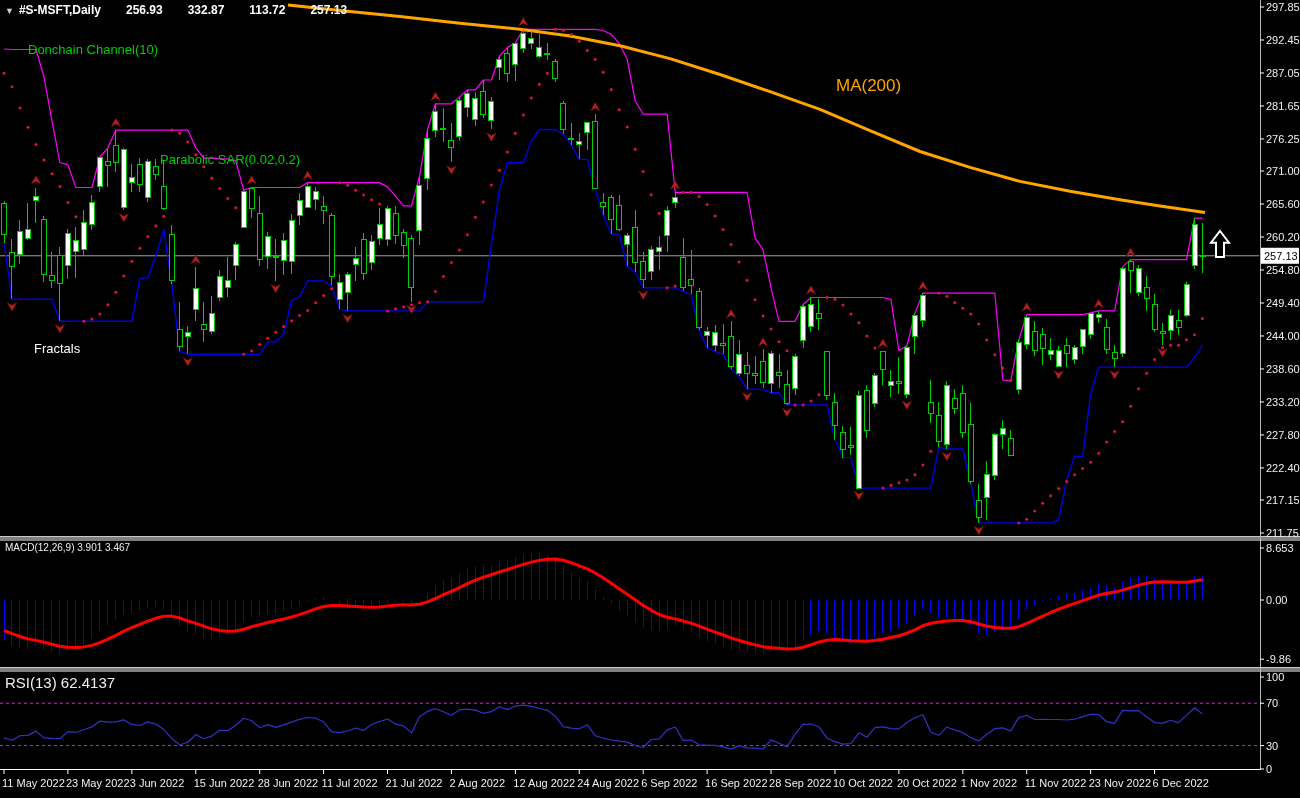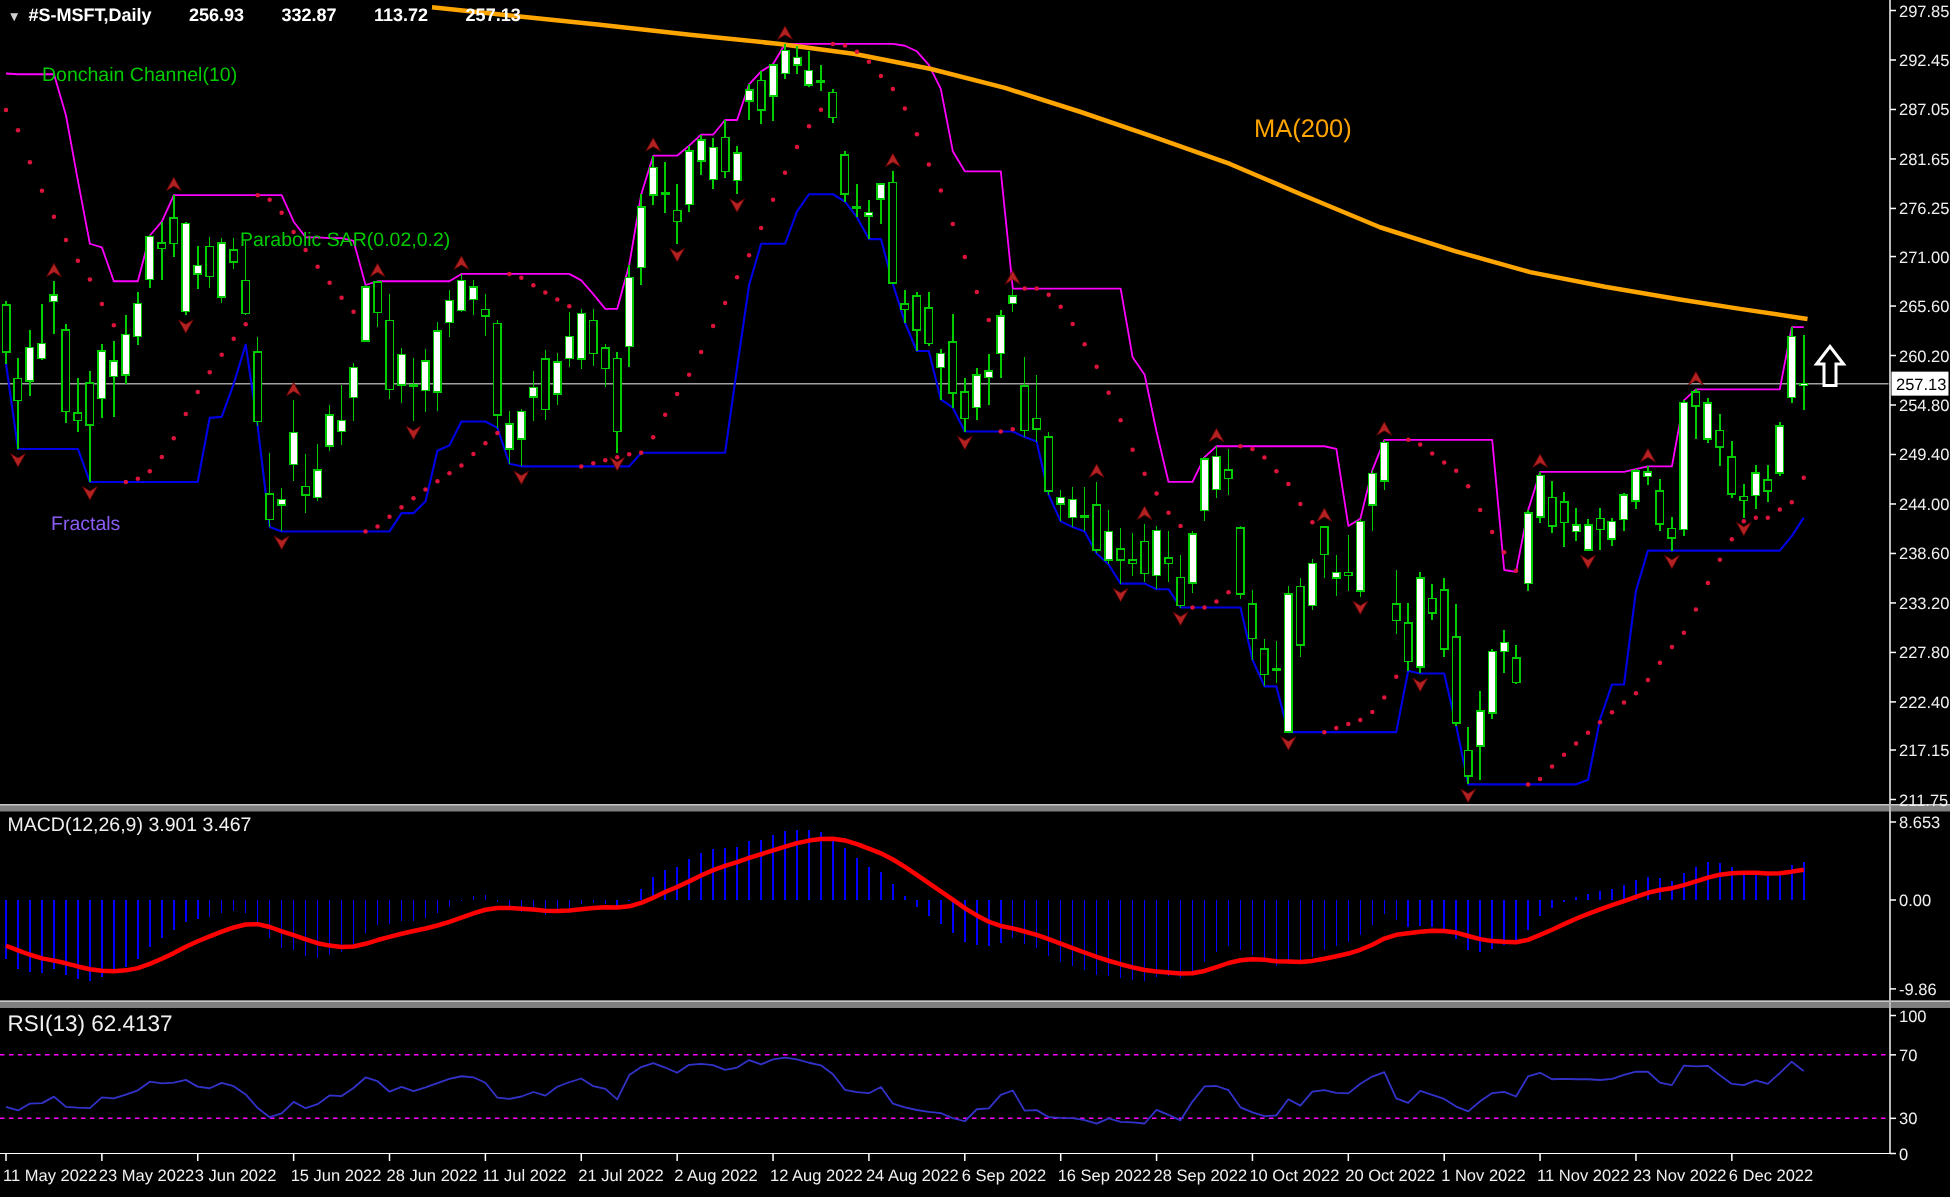--- a/index.html
+++ b/index.html
@@ -6,22 +6,22 @@
   #stage{position:relative;width:1300px;height:798px;background:#000;overflow:hidden;
          font-family:"Liberation Sans",sans-serif;}
   #chart-svg{position:absolute;left:0;top:0;}
   .lbl{position:absolute;white-space:nowrap;z-index:5;}
   #hdr{left:5px;top:3px;color:#fff;font-size:12px;font-weight:bold;}
   #hdr .tri{font-size:9px;color:#d0d0d0;margin-right:5px;font-weight:normal;}
   #hdr span.v{margin-left:25px;}
   #lbl-donchian{left:28px;top:42px;color:#00cc00;font-size:13px;}
   #lbl-psar{left:160px;top:109px;color:#00cc00;font-size:13px;margin-top:43px;}
   #lbl-ma{left:820px;top:76px;color:#ffa500;font-size:17px;margin-left:16px;}
-  #lbl-fractals{left:34px;top:341px;color:#8b5cf6;font-size:13px;}
-  #lbl-macd{left:5px;top:542px;color:#f0f0f0;font-size:13px;}
+  #lbl-fractals{left:34px;top:341px;color:#ffffff;font-size:13px;}
+  #lbl-macd{left:5px;top:542px;color:#f0f0f0;font-size:10px;}
   #lbl-rsi{left:5px;top:674px;color:#f0f0f0;font-size:15px;}
   svg text{font-family:"Liberation Sans",sans-serif;font-size:11px;fill:#f0f0f0;}
 </style>
 </head>
 <body>
 
 <div id="stage">
   <svg id="chart-svg" width="1300" height="798" viewBox="0 0 1300 798">
       <rect x="0" y="0" width="1300" height="798" fill="#000000"></rect>
       <line x1="0" y1="255.76562137049953" x2="1259" y2="255.76562137049953" stroke="#a0a0a0" stroke-width="1"></line>

